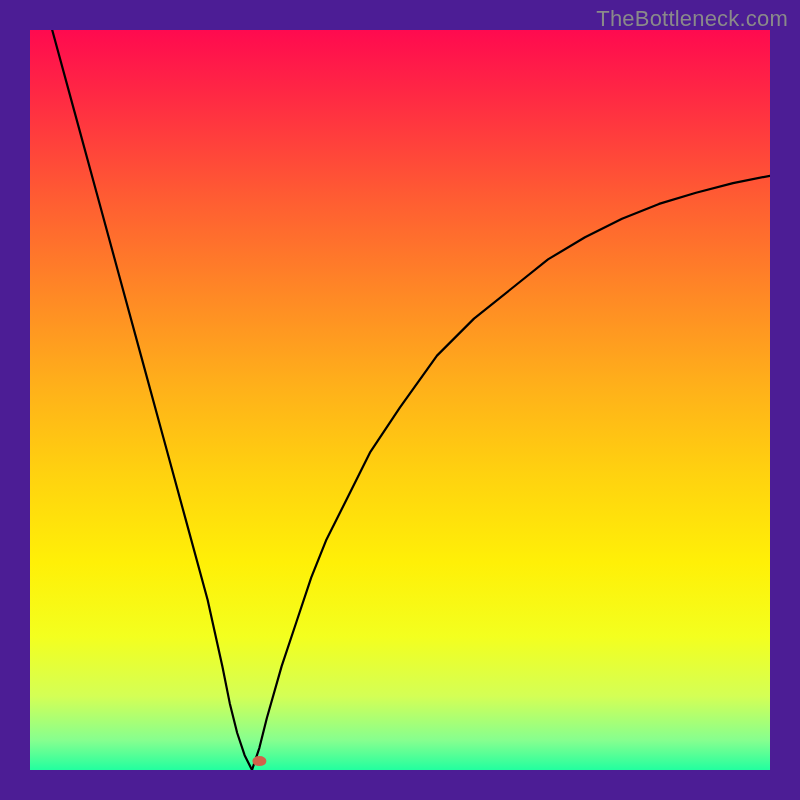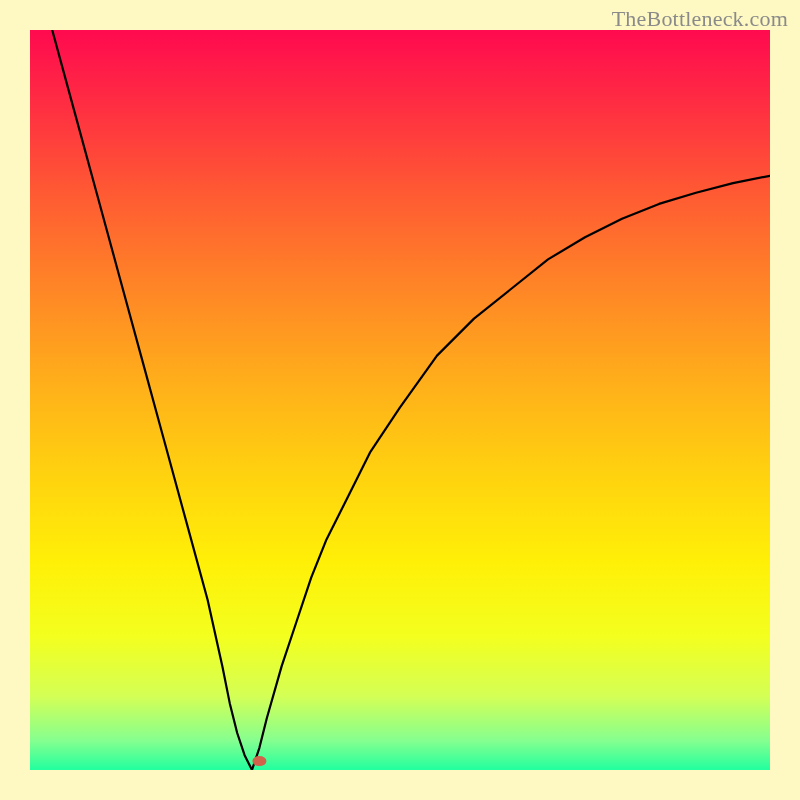--- a/index.html
+++ b/index.html
@@ -8,22 +8,21 @@
     width: 800px;
     height: 800px;
     overflow: hidden;
     font-family: Arial, Helvetica, sans-serif;
     background: #000;
   }
   .stage {
     position: relative;
     width: 800px;
     height: 800px;
-    background: #fef9c3;
-    font-family: Liberation Serif, serif;
+    background: #4c1d95;
   }
   .plot-area {
     position: absolute;
     left: 30px;
     top: 30px;
     width: 740px;
     height: 740px;
     overflow: hidden;
   }
   .plot-svg {

